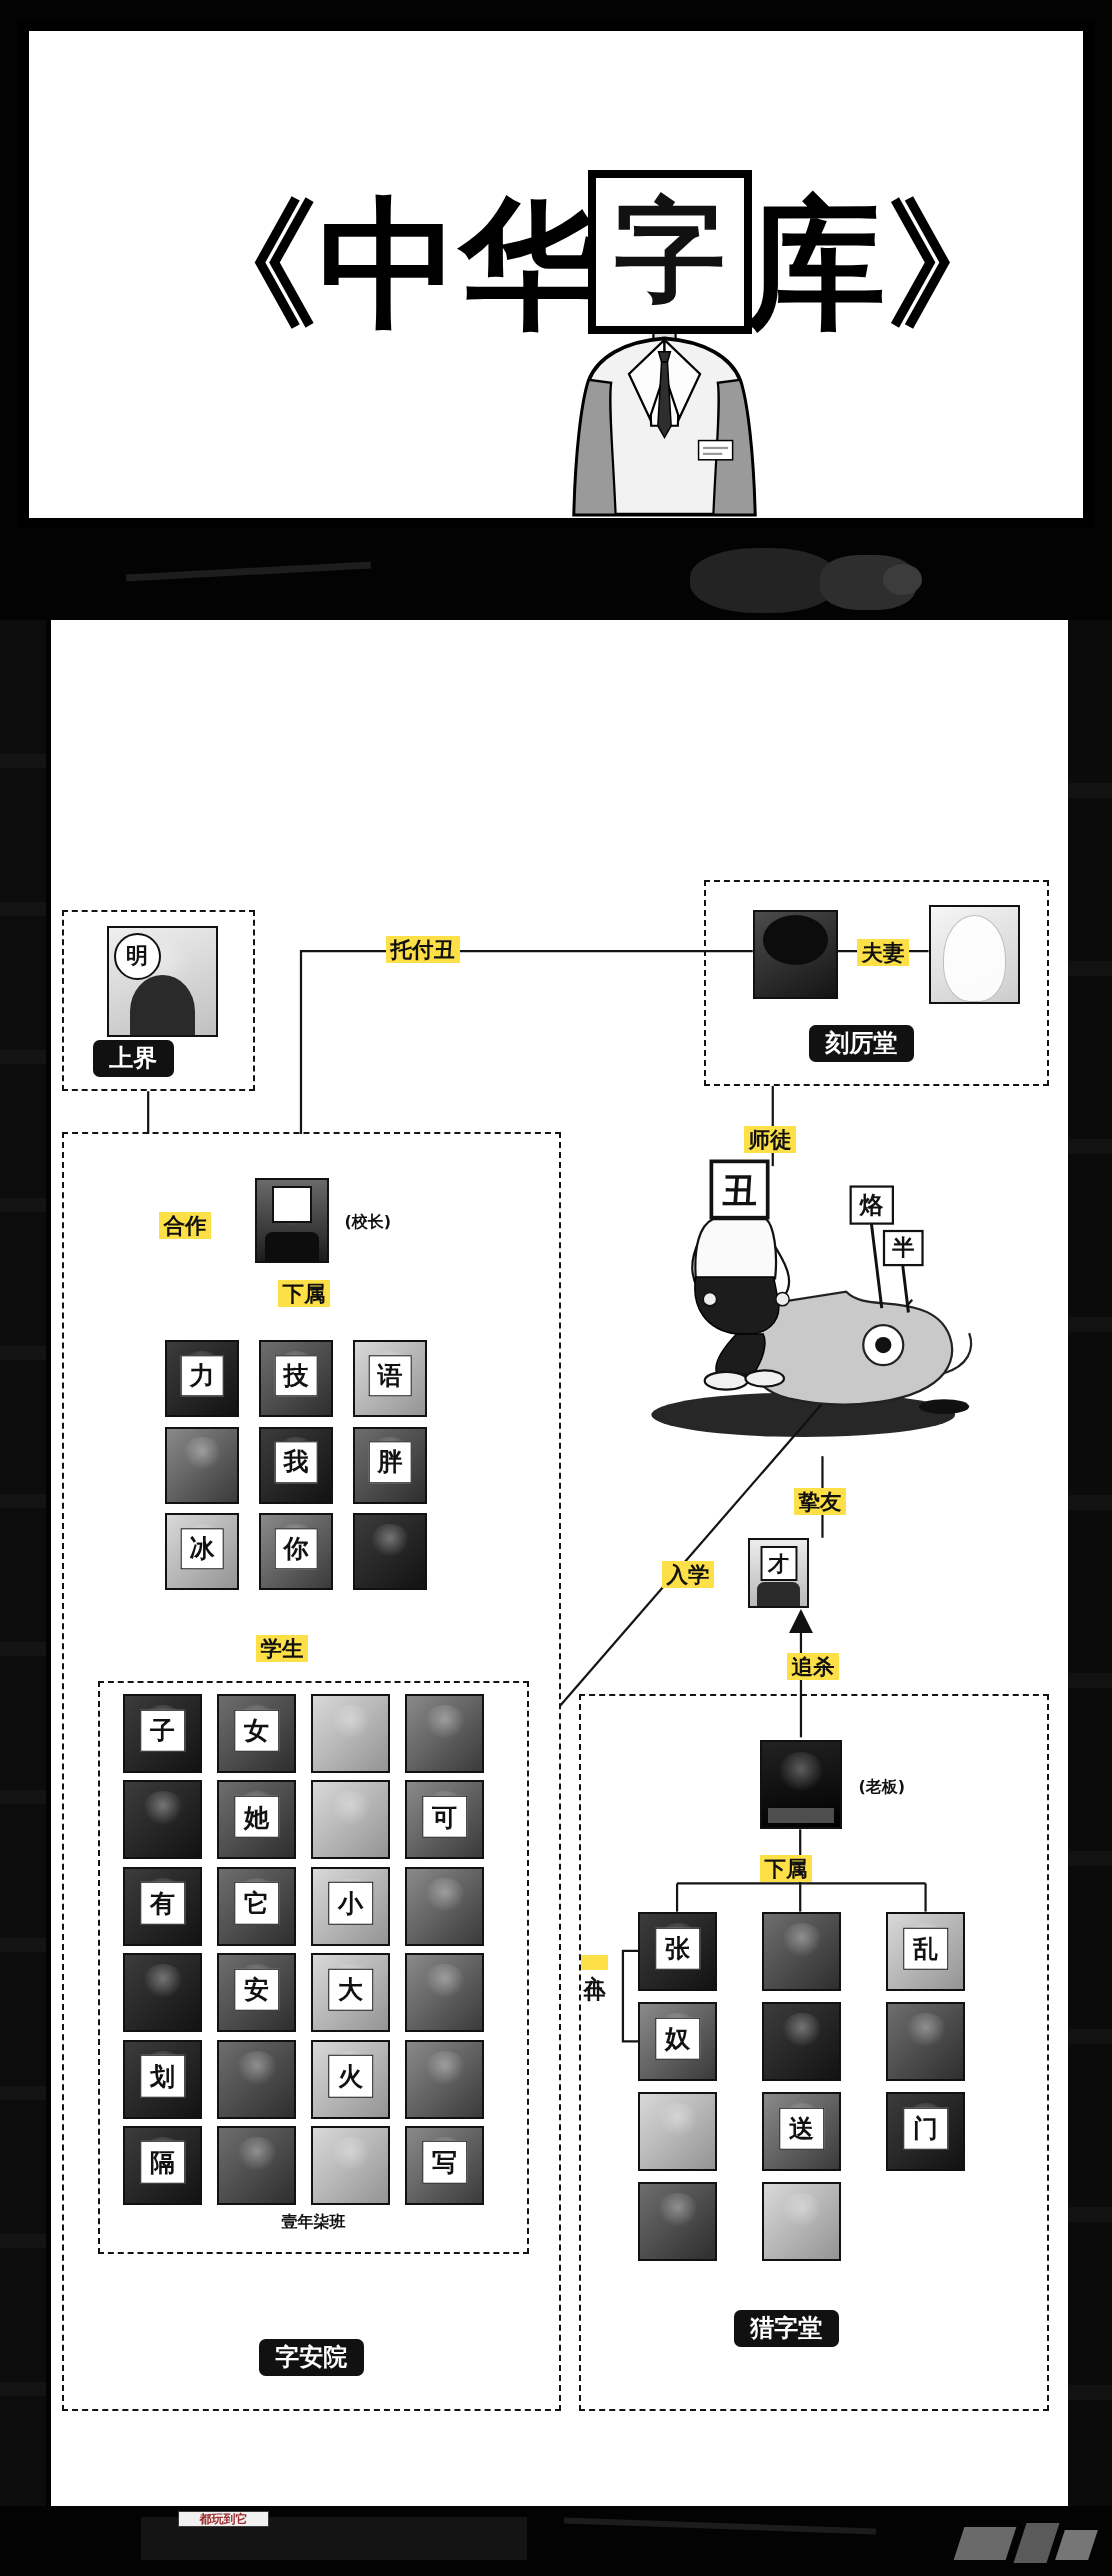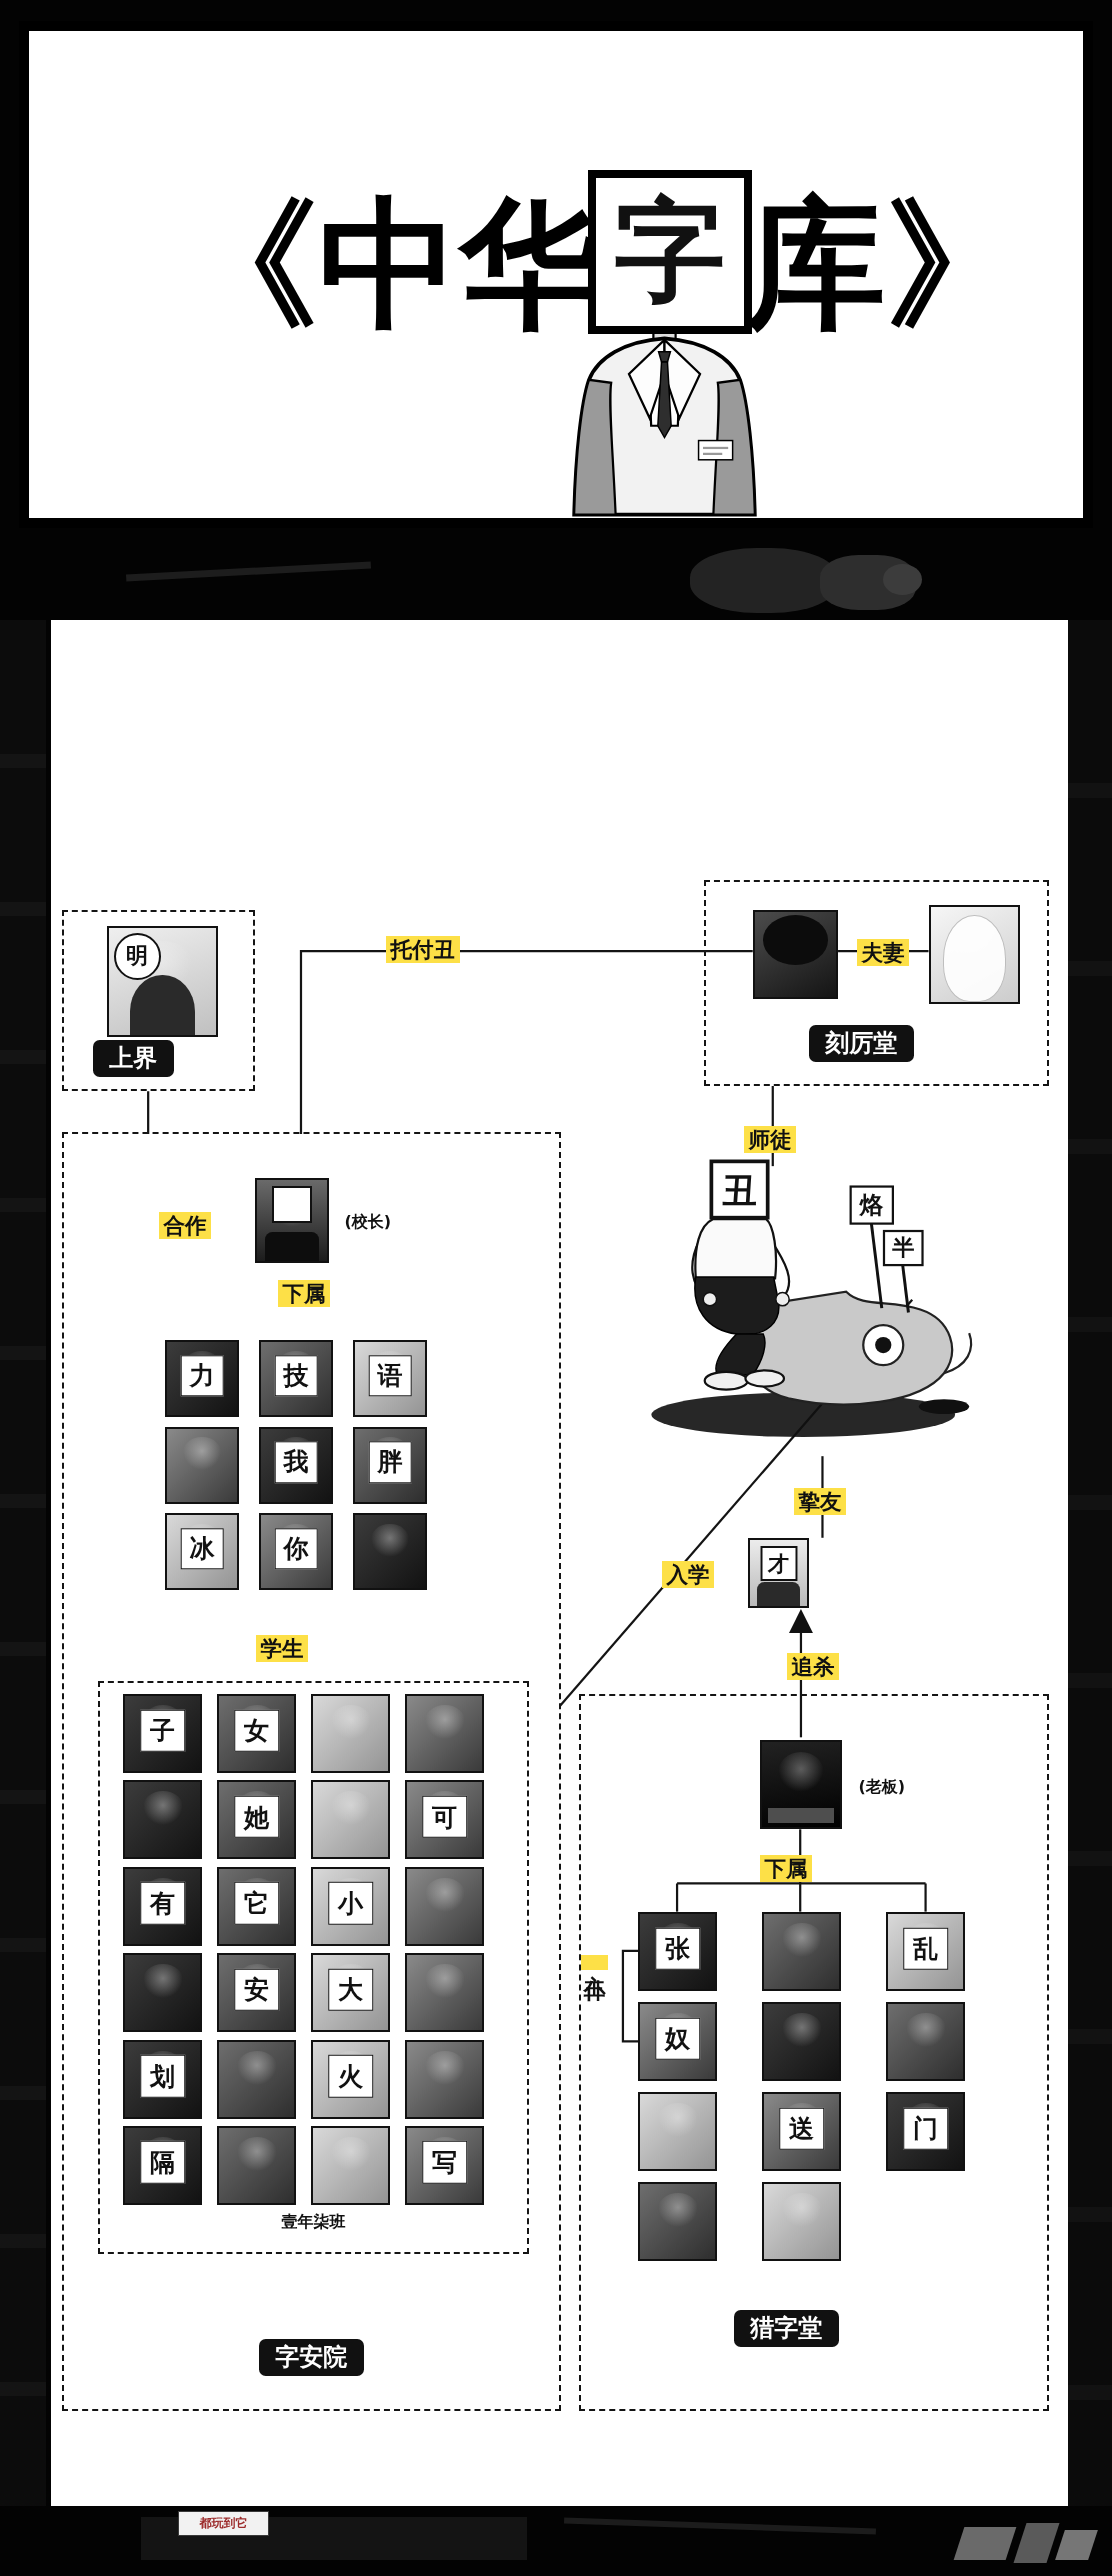--- a/index.html
+++ b/index.html
@@ -71,21 +71,21 @@
   .cell:nth-child(4n+1){background:linear-gradient(135deg,#3c3c3c,#121212);}
   .cell:nth-child(4n+2){background:linear-gradient(135deg,#6e6e6e,#2e2e2e);}
   .cell:nth-child(4n+3){background:linear-gradient(135deg,#d9d9d9,#949494);}
   .cell:nth-child(4n){background:linear-gradient(135deg,#8a8a8a,#3a3a3a);}
   .gbox{position:absolute;left:50%;top:46%;transform:translate(-50%,-50%);width:58%;height:54%;
        background:#fff;border:1.5px solid #111;display:flex;align-items:center;justify-content:center;
        font-size:25px;font-weight:700;color:#111;z-index:2;}
   .gbox:empty{display:none;}
 
   
-  .caption{position:absolute;left:178px;top:2511px;width:91px;height:25px;background:#f2f2f2;
+  .caption{position:absolute;left:178px;top:2511px;width:91px;height:16px;background:#f2f2f2;
        border:1.5px solid #3a3a3a;box-sizing:border-box;display:flex;align-items:center;justify-content:center;
        font-size:12px;color:#9c2b2b;font-weight:700;}
   .watermark{position:absolute;left:959px;top:2520px;width:137px;height:47px;opacity:.75;}
   .wm-bar{position:absolute;background:#8d8d8d;}
 </style>
 </head>
 <body>
 
 <div class="page">
 

